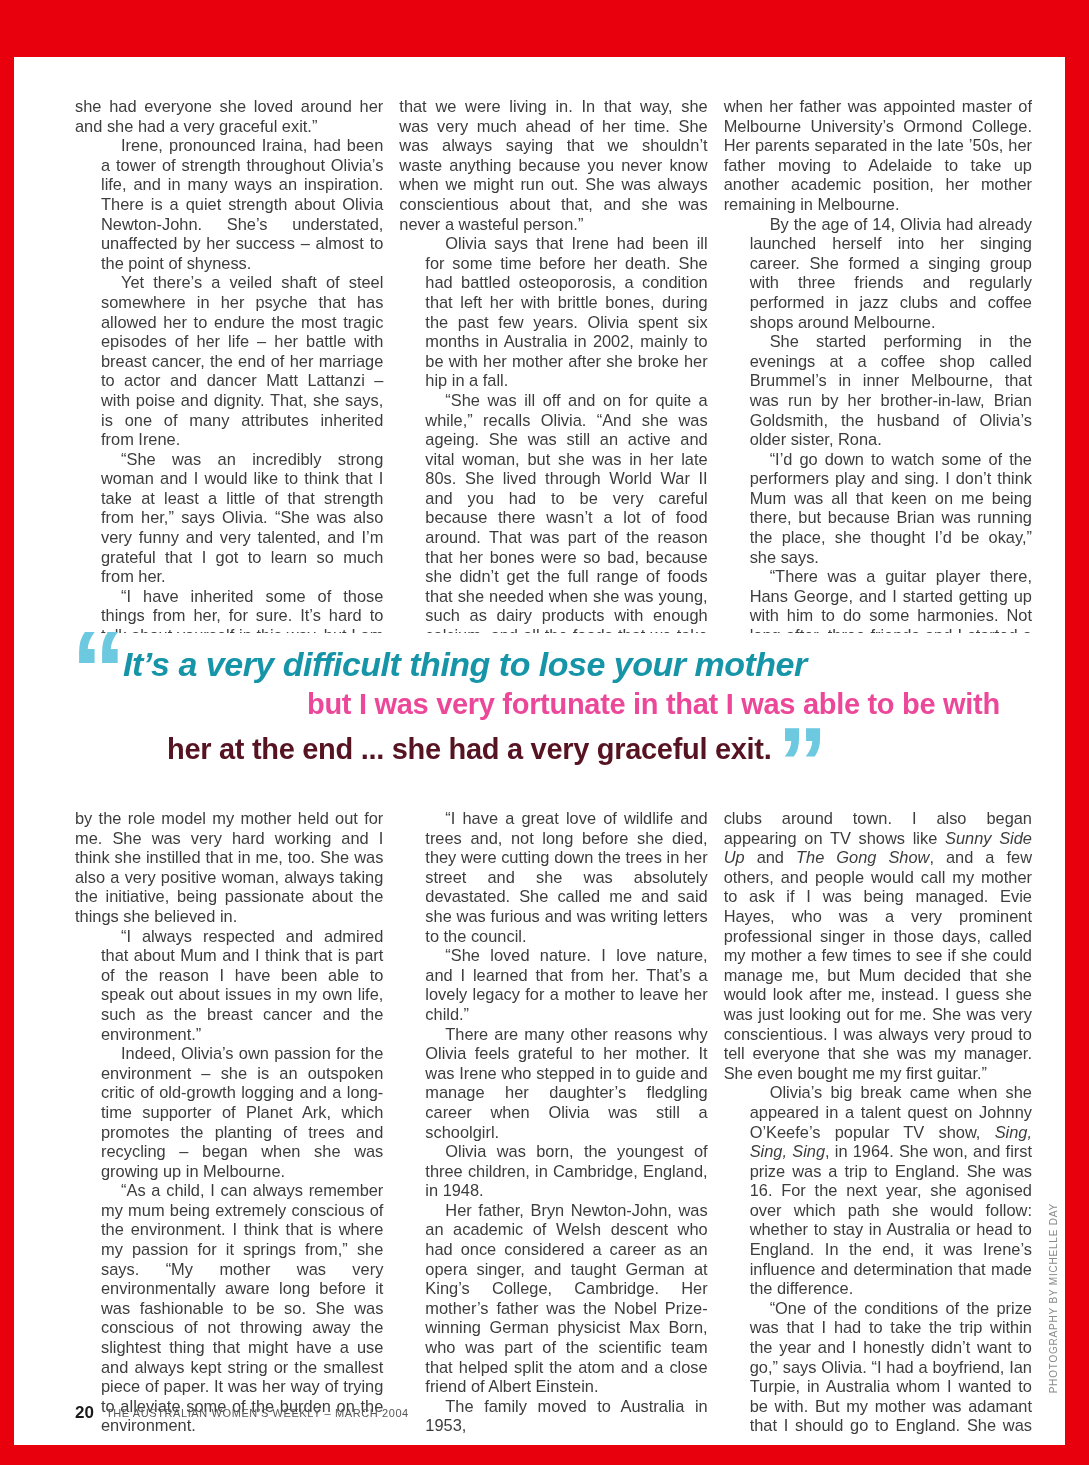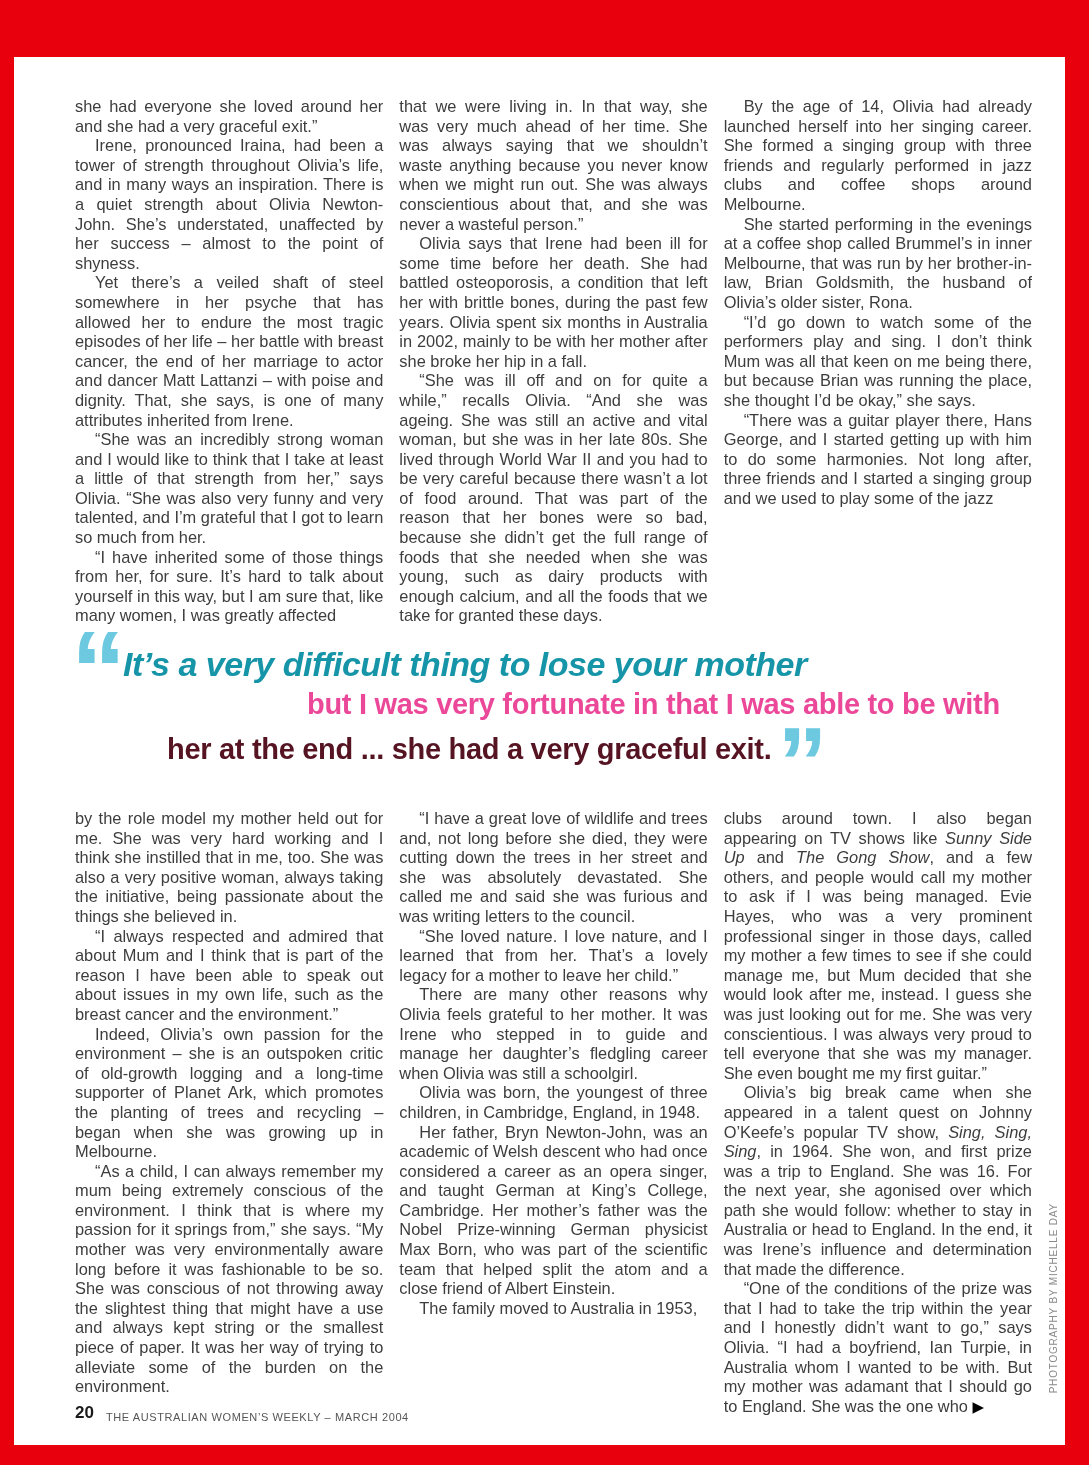--- a/index.html
+++ b/index.html
@@ -20,21 +20,21 @@
     display:flex; gap:16px; overflow:hidden;
   }
   .columns.top { margin-top:40px; height:536px; }
   .columns.bottom { margin-top:12px; height:628px; }
   .col {
     flex:1 1 0; min-width:0;
     color:#3d3d3d;
     font-size:16.4px; line-height:19.6px;
   }
   .col p.para { margin:0; text-align:justify; }
-  .col p.para.indent { text-indent:20px; }
+  .col p.para.indent { text-indent:20px;margin-left:26px; }
   .cont-arrow { color:#000; font-size:15px; letter-spacing:0; }
 
   
   .pullquote { position:relative; height:152px; margin-top:12px; font-weight:bold; }
   .pq-open {
     position:absolute; left:-4px; top:-30px;
     font-size:110px; line-height:1; letter-spacing:-6px;
   }
   .pq-line1 {
     margin-left:48px; font-size:34px; line-height:38px; letter-spacing:-0.5px;
@@ -49,21 +49,21 @@
     letter-spacing:-0.3px; white-space:nowrap;
   }
   .pq-close {
     font-size:100px; line-height:0; letter-spacing:-6px;
     position:relative; top:38px; left:6px;
   }
 
   
   .footer {
     position:absolute; left:61px; bottom:22px;
-    display:flex; align-items:flex-end; gap:12px;
+    display:flex; align-items:center; gap:12px;
   }
   .footer .pagenum { font-weight:bold; font-size:17px; color:#1a1a1a; }
   .footer .pub { font-size:11px; letter-spacing:0.6px; color:#555; }
 
   
   .credit {
     position:absolute; right:6px; bottom:52px;
     writing-mode:vertical-rl; transform:rotate(180deg);
     font-size:10px; letter-spacing:0.8px; color:#8a8a8a;
     white-space:nowrap;
@@ -83,20 +83,21 @@
             <p class="para indent">Yet there’s a veiled shaft of steel somewhere in her psyche that has allowed her to endure the most tragic episodes of her life – her battle with breast cancer, the end of her marriage to actor and dancer Matt Lattanzi – with poise and dignity. That, she says, is one of many attributes inherited from Irene.</p>
             <p class="para indent">“She was an incredibly strong woman and I would like to think that I take at least a little of that strength from her,” says Olivia. “She was also very funny and very talented, and I’m grateful that I got to learn so much from her.</p>
             <p class="para indent">“I have inherited some of those things from her, for sure. It’s hard to talk about yourself in this way, but I am sure that, like many women, I was greatly affected</p>
           </div>
           <div class="col">
             <p class="para">that we were living in. In that way, she was very much ahead of her time. She was always saying that we shouldn’t waste anything because you never know when we might run out. She was always conscientious about that, and she was never a wasteful person.”</p>
             <p class="para indent">Olivia says that Irene had been ill for some time before her death. She had battled osteoporosis, a condition that left her with brittle bones, during the past few years. Olivia spent six months in Australia in 2002, mainly to be with her mother after she broke her hip in a fall.</p>
             <p class="para indent">“She was ill off and on for quite a while,” recalls Olivia. “And she was ageing. She was still an active and vital woman, but she was in her late 80s. She lived through World War II and you had to be very careful because there wasn’t a lot of food around. That was part of the reason that her bones were so bad, because she didn’t get the full range of foods that she needed when she was young, such as dairy products with enough calcium, and all the foods that we take for granted these days.</p>
           </div>
           <div class="col">
+            <p class="para">when her father was appointed master of Melbourne University’s Ormond College. Her parents separated in the late ’50s, her father moving to Adelaide to take up another academic position, her mother remaining in Melbourne.</p>
             <p class="para indent">By the age of 14, Olivia had already launched herself into her singing career. She formed a singing group with three friends and regularly performed in jazz clubs and coffee shops around Melbourne.</p>
             <p class="para indent">She started performing in the evenings at a coffee shop called Brummel’s in inner Melbourne, that was run by her brother-in-law, Brian Goldsmith, the husband of Olivia’s older sister, Rona.</p>
             <p class="para indent">“I’d go down to watch some of the performers play and sing. I don’t think Mum was all that keen on me being there, but because Brian was running the place, she thought I’d be okay,” she says.</p>
             <p class="para indent">“There was a guitar player there, Hans George, and I started getting up with him to do some harmonies. Not long after, three friends and I started a singing group and we used to play some of the jazz</p>
           </div>
         </div>
 
       <div class="pullquote">
         <span class="pq-open" style="color: rgb(108, 201, 224);">“</span>
         <div class="pq-line1" style="color: rgb(23, 149, 168); font-style: italic;">It’s a very difficult thing to lose your mother</div>

